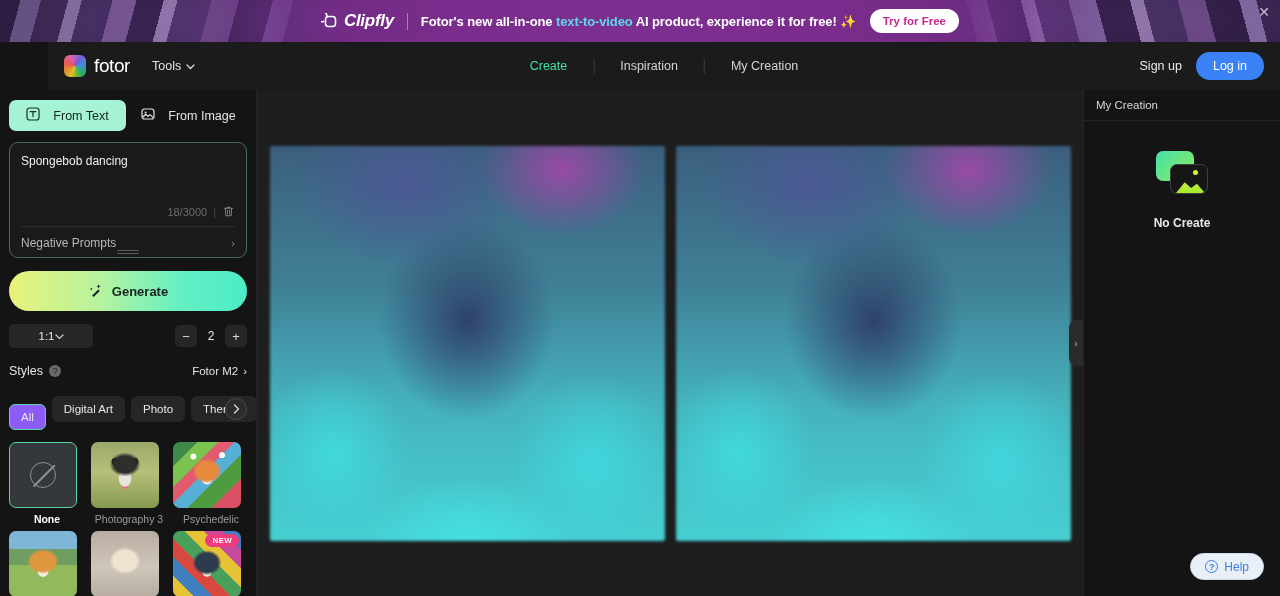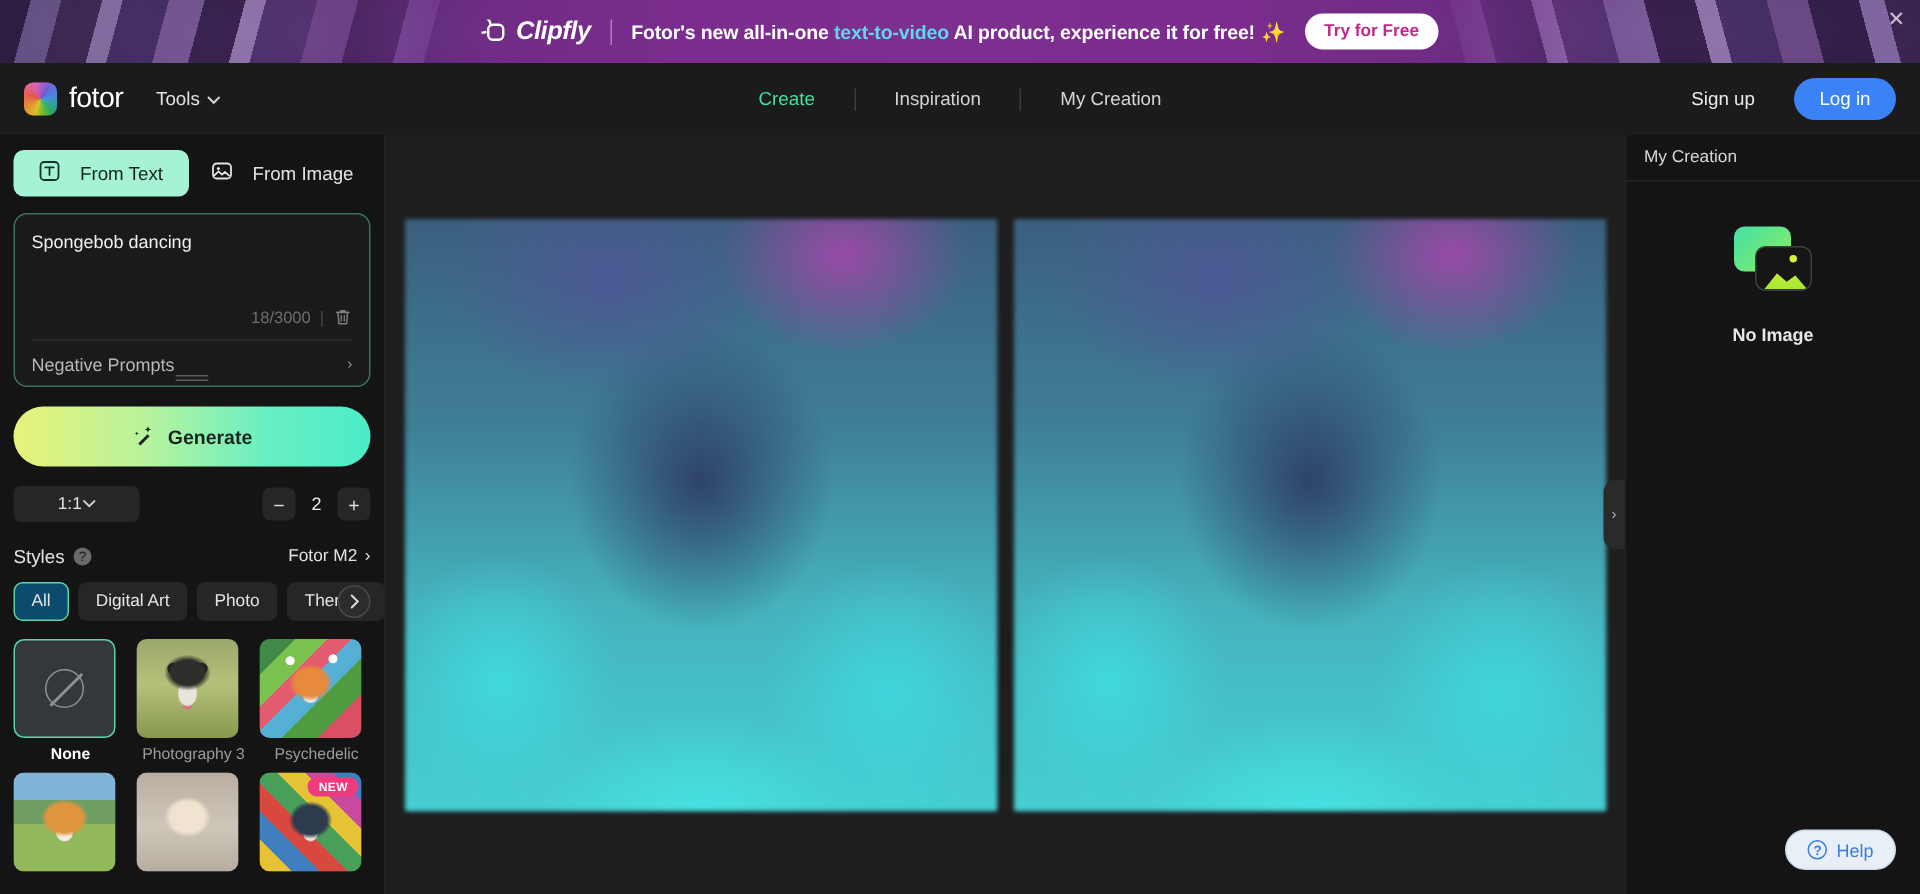--- a/index.html
+++ b/index.html
@@ -62,20 +62,21 @@
     position: absolute; top: 3px; right: 6px; z-index: 4;
     color: #c9c0d8; font-size: 14px; cursor: pointer; line-height: 1;
     background: none; border: none; padding: 2px 4px;
   }
 
   
   .topnav {
     height: 48px; background: #1b1b1b;
     display: flex; align-items: center; padding: 0 16px;
     position: relative;
+    margin-left: 48px;
   }
   .brand { display: flex; align-items: center; gap: 8px; }
   .brand-mark {
     width: 22px; height: 22px; border-radius: 6px;
     background:
       conic-gradient(from 200deg, #f5d51f 0deg, #f58a1f 45deg, #ee3b34 90deg,
       #d93ba8 140deg, #5a3fd6 190deg, #2f8df0 240deg, #27c36a 300deg, #9ed21f 340deg, #f5d51f 360deg);
     position: relative;
   }
   .brand-mark::after {
@@ -91,21 +92,21 @@
   .nav-center {
     position: absolute; left: 50%; transform: translateX(-50%);
     display: flex; align-items: center; gap: 0;
   }
   .nav-link {
     font-size: 12.5px; color: #d4d4d4; padding: 0 26px; cursor: pointer;
     text-decoration: none;
   }
   .nav-link.active { color: #3fe0a0; }
   .nav-div { width: 1px; height: 15px; background: #3d3d3d; }
-  .nav-right { margin-left: auto; display: flex; align-items: center; gap: 26px; }
+  .nav-right { margin-left: auto; display: flex; align-items: center; gap: 14px; }
   .signup-link { font-size: 12.5px; color: #eaeaea; cursor: pointer; }
   .login-btn {
     background: #3b82f6; color: #fff; border: none; border-radius: 16px;
     padding: 7px 17px; font-size: 12.5px; cursor: pointer; font-family: inherit;
   }
 
   
   .workspace { display: flex; height: 506px; }
 
   
@@ -182,21 +183,21 @@
     margin-left: auto; font-size: 11.5px; color: #e2e2e2; display: flex; align-items: center;
     gap: 5px; cursor: pointer;
   }
 
   .chip-row { display: flex; gap: 6px; align-items: center; position: relative; }
   .chip {
     height: 26px; padding: 0 11px; border-radius: 6px; background: #262626;
     font-size: 11.5px; color: #e6e6e6; display: flex; align-items: center;
     cursor: pointer; border: 1px solid transparent; font-family: inherit; white-space: nowrap;
   }
-  .chip.active { background: #0c4a6e; border-color: #5ad4a8; }
+  .chip.active { background: #8b5cf6; border-color: #5ad4a8; margin-top: 16px; }
   .chip-next {
     position: absolute; right: 0; width: 22px; height: 22px; border-radius: 50%;
     background: #2c2c2c; border: 1px solid #4a4a4a; color: #ddd; font-size: 10px;
     display: flex; align-items: center; justify-content: center; cursor: pointer;
   }
 
   .style-grid { display: grid; grid-template-columns: repeat(3, 76px); gap: 6px; margin-top: 12px; }
   .style-cell { cursor: pointer; }
   .style-thumb {
     width: 68px; height: 66px; border-radius: 7px; overflow: hidden; position: relative;
@@ -533,21 +534,21 @@
     <div class="collapse-handle">›</div>
   </div>
 
   <div class="right-panel">
     <div class="right-head">My Creation</div>
     <div class="empty-state">
       <div class="empty-art">
         <div class="empty-card"></div>
         <div class="empty-frame"></div>
       </div>
-      <div class="empty-text">No Image</div>
+      <div class="empty-text">No Create</div>
     </div>
     <button class="help-btn">
       <span class="q-circle">?</span>
       <span>Help</span>
     </button>
   </div>
 
 </div>
 
 </body></html>

